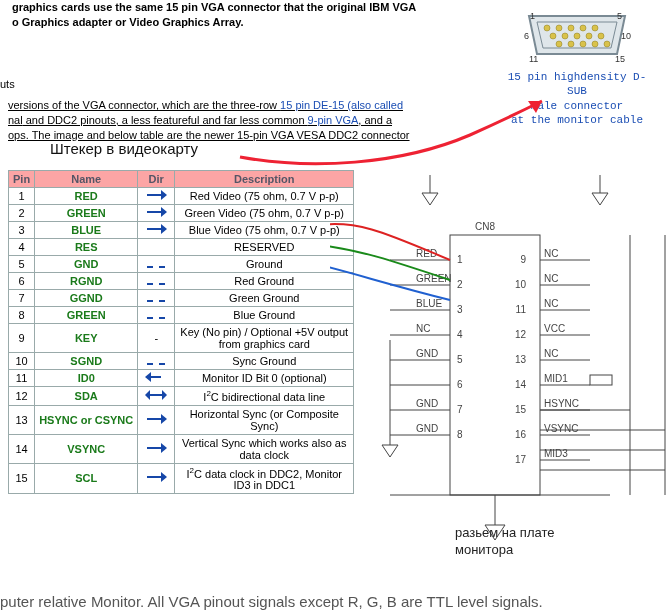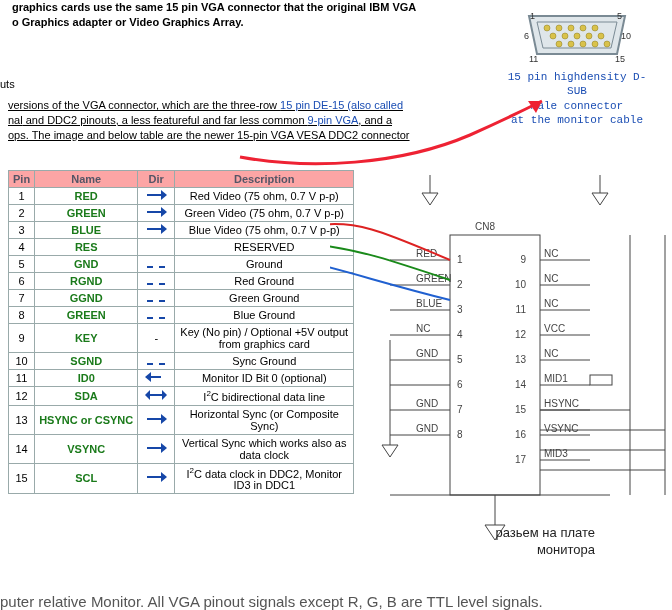--- a/index.html
+++ b/index.html
@@ -28,38 +28,39 @@
   .conn{position:absolute;right:20px;top:10px;width:150px;text-align:center;}
   .conn-cap{color:#1a4db3;font-size:11px;margin-top:4px;line-height:1.3;font-family:Liberation Mono, monospace;}
   .conn svg{display:block;margin:0 auto;}
   .pinnum{font-size:9px;fill:#333;}
   
   .redarrow{position:absolute;left:230px;top:95px;}
   
   .schem{position:absolute;left:330px;top:175px;}
   .schem text{font-family:Arial;font-size:10px;fill:#444;}
   .schem line, .schem rect, .schem polyline, .schem polygon{stroke:#444;stroke-width:1;fill:none;}
-  .schem-label{position:absolute;left:455px;top:525px;font-size:13px;color:#222;text-align:right;width:140px;line-height:1.3;}
+  .schem-label{position:absolute;left:455px;top:525px;font-size:13px;color:#222;text-align:left;width:140px;line-height:1.3;}
   .foot{position:absolute;left:0;bottom:0;color:#555;font-size:15px;}
   sup{font-size:8px;}
 </style>
 </head>
 <body>
 <div class="page">
 
 <div class="intro">
   <b><span>graphics cards use the same 15 pin VGA connector that the original IBM VGA</span><br>
   <span>o Graphics adapter or Video Graphics Array.</span></b>
 </div>
 <div class="sub">uts</div>
 <div class="para">
   <span>versions of the VGA connector, which are the three-row </span><a class="link">15 pin DE-15 (also called</a><br>
   <span>nal</span><span> and DDC2 pinouts, a less featureful and far less common </span><a class="link">9-pin VGA</a><span>, and a</span><br>
   <span>ops. The image and below table are the newer 15-pin VGA VESA DDC2 connector</span>
 </div>
+<div class="label-top">Штекер в видеокарту</div>
 
 <div class="conn">
   <svg width="120" height="56">
     <polygon points="12,6 108,6 100,44 20,44" fill="#dfe6ea" stroke="#7a8a94" stroke-width="2"></polygon>
     <polygon points="20,12 100,12 94,38 26,38" fill="none" stroke="#7a8a94" stroke-width="1"></polygon>
 
     <g fill="#d9c24a" stroke="#8a7a1a" stroke-width="0.5">
       <circle cx="30" cy="18" r="3"></circle>
           <circle cx="42" cy="18" r="3"></circle>
           <circle cx="54" cy="18" r="3"></circle>

